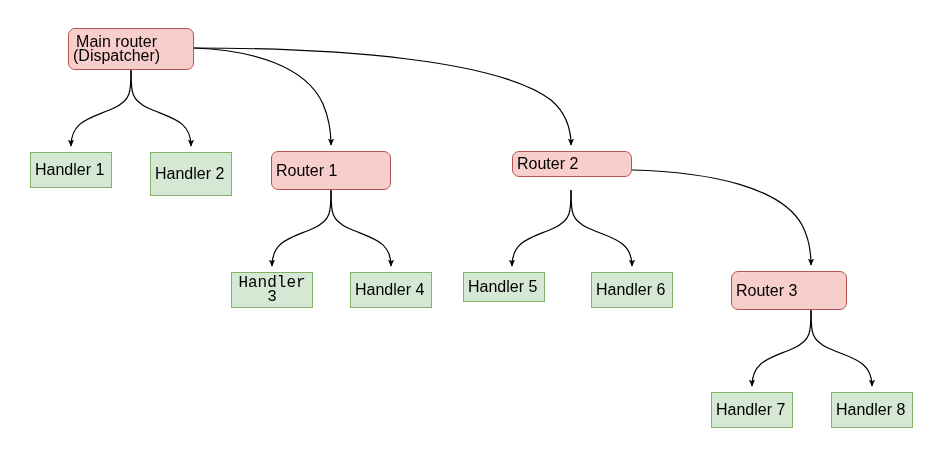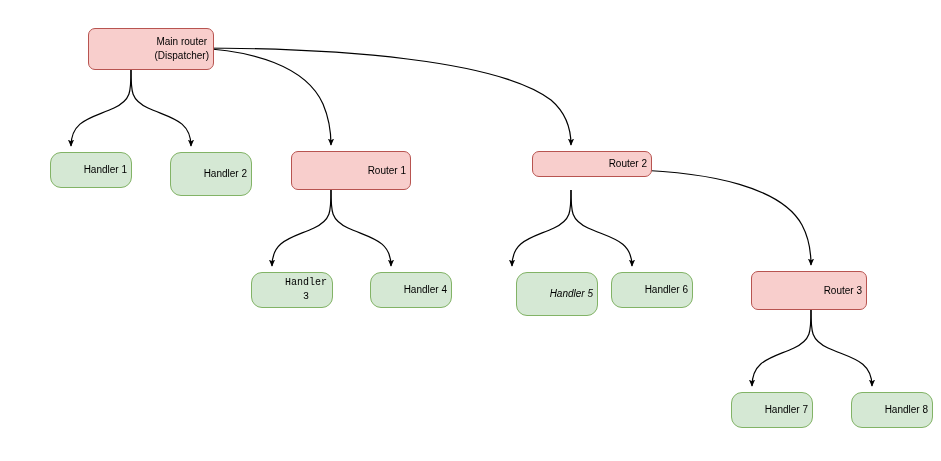--- a/index.html
+++ b/index.html
@@ -25,39 +25,37 @@
     top: 0;
     width: 941px;
     height: 461px;
     pointer-events: none;
   }
   .node {
     position: absolute;
     box-sizing: border-box;
     display: flex;
     align-items: center;
-    justify-content: flex-end;
+    justify-content: flex-start;
     text-align: center;
-    font-size: 10px;
+    font-size: 16px;
     line-height: 14px;
     color: #000000;
     white-space: pre-line;
     cursor: default;
-    margin-left: 20px;
   }
   .node.router {
     background: #f8cecc;
     border: 1px solid #b85450;
     border-radius: 7px;
   }
   .node.handler {
     background: #d5e8d4;
     border: 1px solid #82b366;
-    border-radius: 11px;
-    padding-left: 28px;
+    border-radius: 0;
   }
   .node-label {
     display: block;
     padding: 0 4px;
   }
 </style>
 </head>
 <body>
 
 <div id="canvas">
@@ -117,21 +115,21 @@
   </div>
 
   <div class="node handler" style="left:231px; top:272px; width:82px; height:36px;font-family:Liberation Mono, monospace;">
     <span class="node-label">Handler 3</span>
   </div>
 
   <div class="node handler" style="left:350px; top:272px; width:82px; height:36px;">
     <span class="node-label">Handler 4</span>
   </div>
 
-  <div class="node handler" style="left:496px; top:272px; width:82px; height:44px;font-style:italic;">
+  <div class="node handler" style="left:463px; top:272px; width:82px; height:30px;">
     <span class="node-label">Handler 5</span>
   </div>
 
   <div class="node handler" style="left:591px; top:272px; width:82px; height:36px;">
     <span class="node-label">Handler 6</span>
   </div>
 
   <div class="node router" style="left:731px; top:271px; width:116px; height:39px;">
     <span class="node-label">Router 3</span>
   </div>

